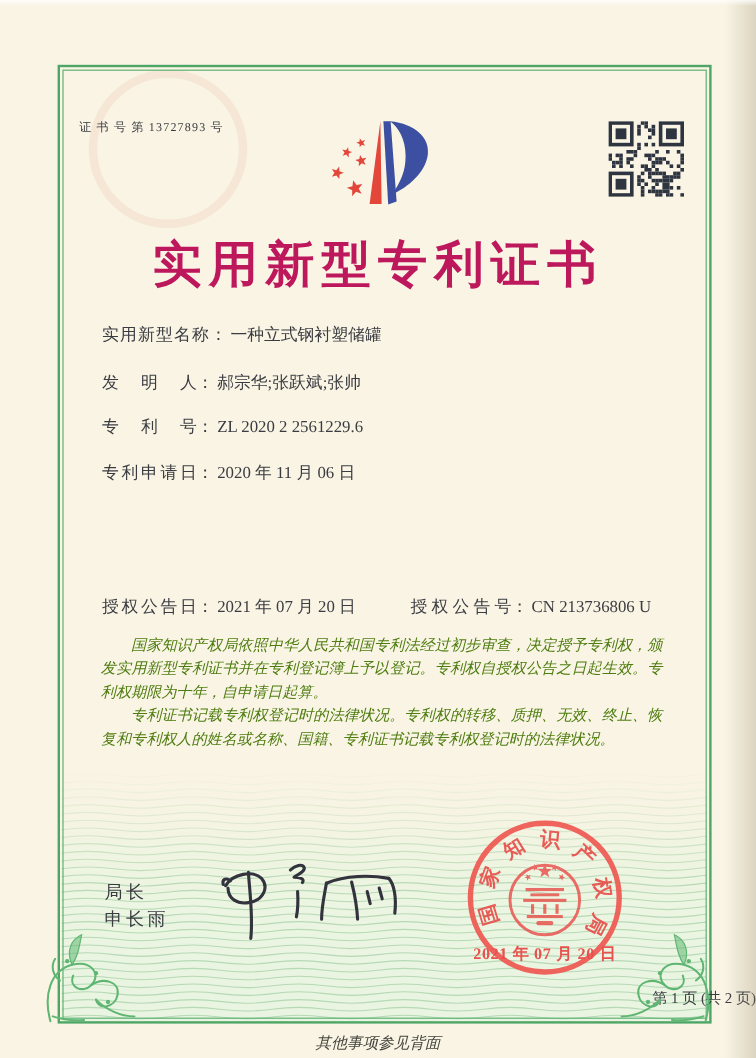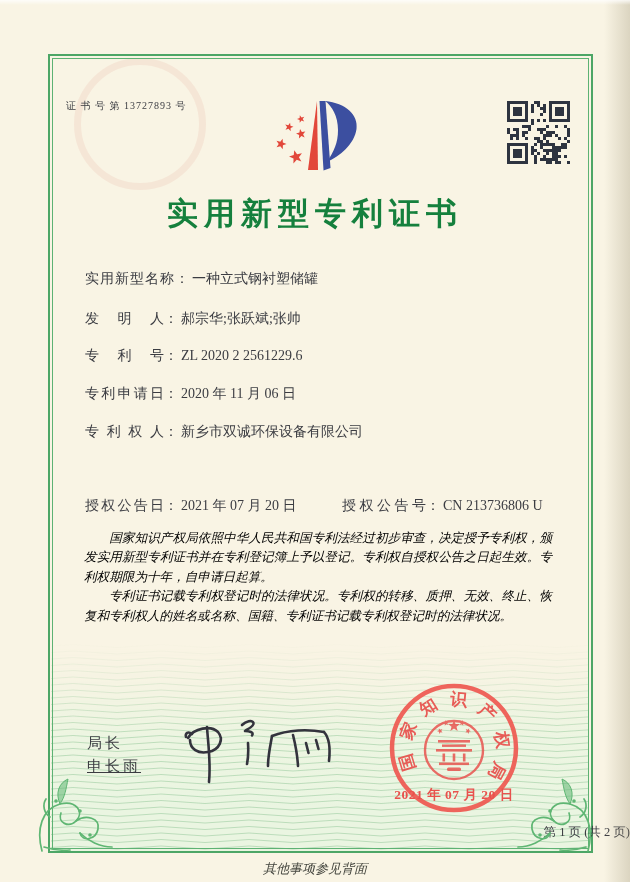--- a/index.html
+++ b/index.html
@@ -22,39 +22,39 @@
     -webkit-mask-image:linear-gradient(180deg,transparent 0,#000 95px);
     mask-image:linear-gradient(180deg,transparent 0,#000 95px);}
   .wave-zone svg{display:block;}
 
   .frame{position:absolute;left:48px;top:54px;width:541px;height:795px;
     border:2px solid #4da666;z-index:2;pointer-events:none;}
   .frame-inner{position:absolute;inset:2px;border:1px solid #5db273;}
 
   .cert-number{position:absolute;left:66px;top:99px;font-size:10px;letter-spacing:1px;z-index:3;}
   .title{position:absolute;left:0;top:193px;width:100%;text-align:center;z-index:3;
-    font-size:31px;font-weight:bold;letter-spacing:6px;color:#15803d;}
+    font-size:41px;font-weight:bold;letter-spacing:6px;color:#be185d;}
 
   .logo{position:absolute;left:276px;top:99px;z-index:3;}
   .qr{position:absolute;left:507px;top:101px;z-index:3;}
 
   .fields{position:absolute;left:0;top:0;width:100%;height:100%;z-index:3;}
   .field-row{position:absolute;left:85px;width:480px;font-size:14px;white-space:nowrap;}
   .flabel{display:inline-block;width:79px;text-align:justify;text-align-last:justify;}
   .flabel.wide{width:auto;letter-spacing:1px;}
   .colon{display:inline-block;margin-right:3px;}
   .extra-pair{position:absolute;left:257px;top:0;}
   .extra-pair .flabel{width:84px;}
 
   .body-text{position:absolute;left:84px;top:529px;width:468px;z-index:3;
-    font-size:12.6px;line-height:19.4px;text-align:justify;font-style:italic;color:#000000;}
+    font-size:12.6px;line-height:19.4px;text-align:justify;font-style:italic;color:#4d7c0f;}
   .body-text p{margin:0;text-indent:2em;}
 
   .signer-title{position:absolute;left:87px;top:734px;font-size:15px;letter-spacing:3px;z-index:5;}
-  .signer-name{position:absolute;left:87px;top:757px;font-size:15px;letter-spacing:3px;z-index:5;text-decoration:underline;}
+  .signer-name{position:absolute;left:87px;top:757px;font-size:15px;letter-spacing:3px;z-index:5;}
   .signature{position:absolute;left:150px;top:703px;z-index:5;}
 
   .seal{position:absolute;left:384px;top:678px;z-index:4;opacity:0.93;}
   .seal-date{position:absolute;left:382px;top:786px;width:144px;text-align:center;z-index:5;
     color:#e8514d;font-size:13.5px;font-weight:bold;letter-spacing:0.5px;}
 
   .flourish{position:absolute;z-index:6;}
   .flourish.left{left:30px;top:757px;}
   .flourish.right{left:512px;top:757px;transform:scaleX(-1);}
 
@@ -243,21 +243,20 @@
       <rect x="6" y="48" width="9" height="9" fill="#2e3440"></rect>
     </svg>
 
   <div class="title">实用新型专利证书</div>
 
   <div class="fields" id="fields">
       <div class="field-row" style="top: 270px;"><span class="flabel wide">实用新型名称</span><span class="colon">：</span><span class="fvalue">一种立式钢衬塑储罐</span></div>
       <div class="field-row" style="top: 310px;"><span class="flabel">发明人</span><span class="colon">：</span><span class="fvalue">郝宗华;张跃斌;张帅</span></div>
       <div class="field-row" style="top: 347px; font-family: Liberation Serif, serif;"><span class="flabel">专利号</span><span class="colon">：</span><span class="fvalue">ZL 2020 2 2561229.6</span></div>
       <div class="field-row" style="top: 385px;"><span class="flabel">专利申请日</span><span class="colon">：</span><span class="fvalue">2020 年 11 月 06 日</span></div>
-      <div class="field-row" style="top: 423px;"><span class="flabel">专利权人</span><span class="colon">：</span><span class="fvalue">新乡市双诚环保设备有限公司</span></div>
       <div class="field-row" style="top: 497px;"><span class="flabel">授权公告日</span><span class="colon">：</span><span class="fvalue">2021 年 07 月 20 日</span><span class="extra-pair"><span class="flabel">授权公告号</span><span class="colon">：</span><span class="fvalue">CN 213736806 U</span></span></div>
     </div>
 
   <div class="body-text">
     <p>国家知识产权局依照中华人民共和国专利法经过初步审查，决定授予专利权，颁发实用新型专利证书并在专利登记簿上予以登记。专利权自授权公告之日起生效。专利权期限为十年，自申请日起算。</p>
     <p>专利证书记载专利权登记时的法律状况。专利权的转移、质押、无效、终止、恢复和专利权人的姓名或名称、国籍、专利证书记载专利权登记时的法律状况。</p>
   </div>
 
   <div class="signer-title">局长</div>
   <div class="signer-name">申长雨</div>

